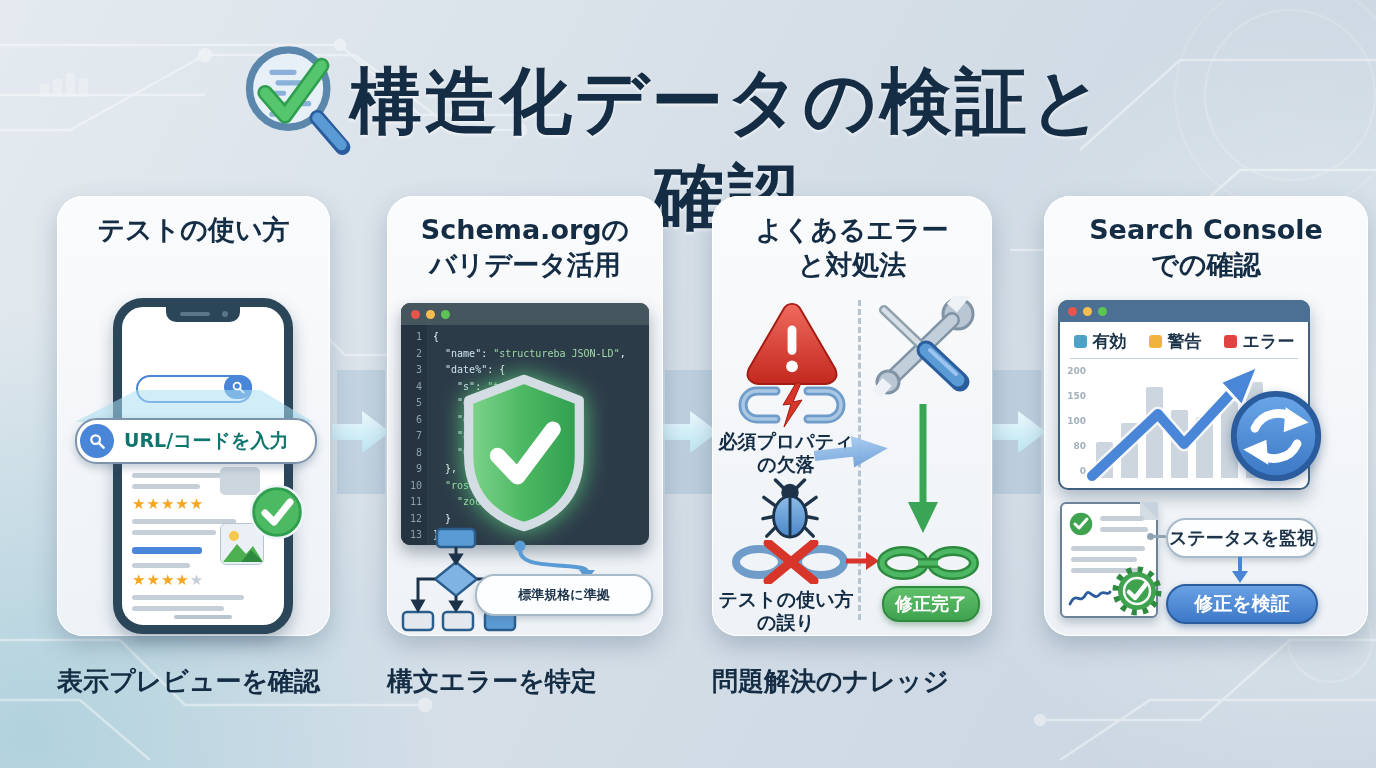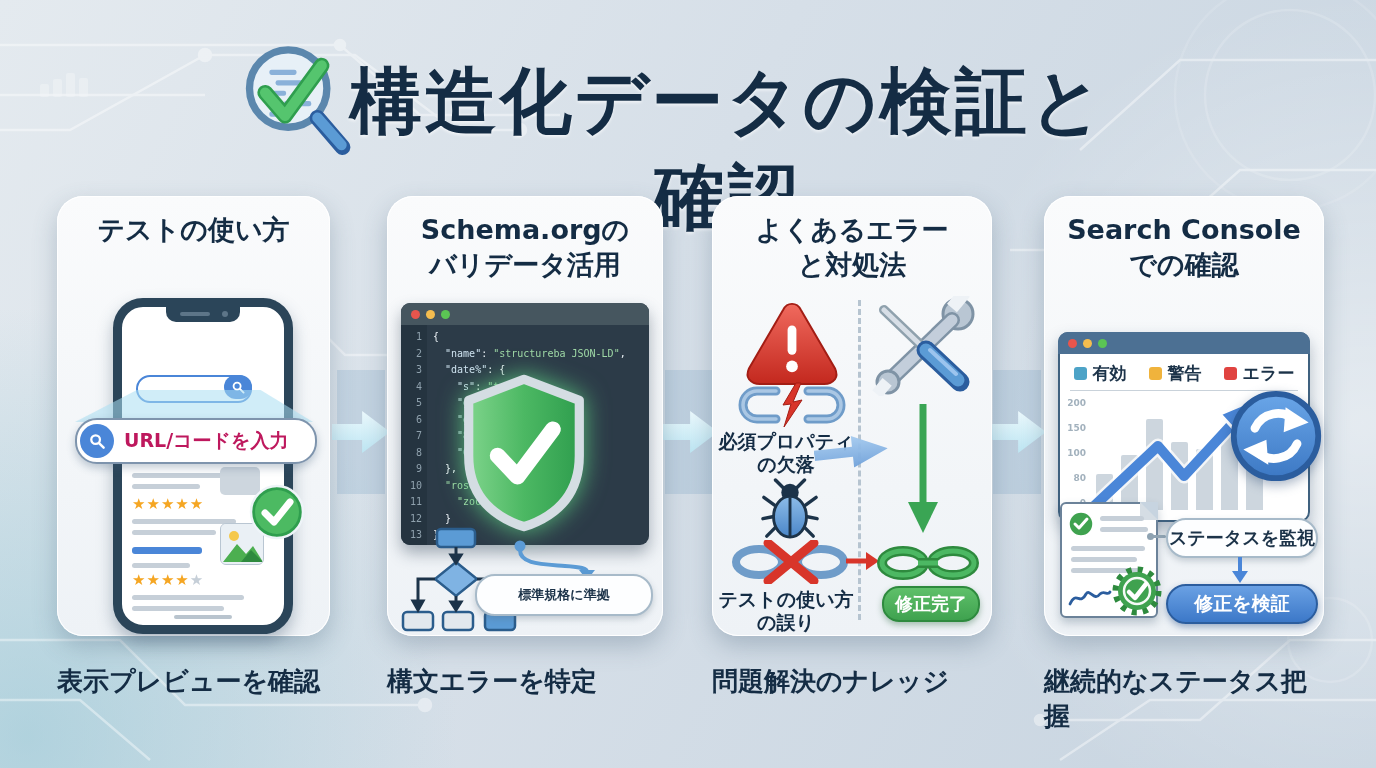--- a/index.html
+++ b/index.html
@@ -44,21 +44,21 @@
   .srchbar{position:absolute;left:14px;top:68px;width:112px;height:24px;background:#fff;
     border:2px solid #4a86d8;border-radius:14px;}
   .srchbtn{position:absolute;right:-2px;top:-2px;width:28px;height:24px;background:#4a86d8;border-radius:12px;
     display:flex;align-items:center;justify-content:center;}
   .callout{left:18px;top:194px;width:238px;height:32px;background:rgba(170,222,242,.55);
     clip-path:polygon(26% 0,78% 0,100% 100%,0 100%);}
   .urlpill{left:18px;top:222px;width:238px;height:42px;background:#ffffff;border:2px solid #7e94ad;
     border-radius:22px;box-shadow:0 4px 8px rgba(60,90,120,.3);display:flex;align-items:center;}
   .urlmag{width:34px;height:34px;border-radius:50%;background:#4a86d8;margin-left:3px;
     display:flex;align-items:center;justify-content:center;flex:0 0 auto;}
-  .urltext{font-size:19px;font-weight:700;color:#be185d;margin-left:10px;white-space:nowrap;}
+  .urltext{font-size:19px;font-weight:700;color:#0f766e;margin-left:10px;white-space:nowrap;}
   .gline{position:absolute;height:5px;border-radius:3px;background:#c6cfd8;}
   .bline{position:absolute;height:7px;border-radius:3px;background:#4a86d8;}
   .stars{position:absolute;font-size:15px;letter-spacing:1px;line-height:1;}
   .star{color:#c6cfd8;} .star.on{color:#f5a623;}
   .thumb-empty{position:absolute;left:158px;top:264px;width:40px;height:28px;border-radius:5px;background:#cdd6de;}
   .thumb-img{position:absolute;left:158px;top:321px;width:42px;height:40px;border-radius:6px;
     background:#dfe7ee;border:1px solid #b9c6d2;overflow:hidden;}
   .homebar{position:absolute;left:50%;transform:translateX(-50%);bottom:6px;width:58px;height:4px;border-radius:2px;background:#b9c4cе;background:#b9c4ce;}
 
   
@@ -81,21 +81,21 @@
   .vdash{left:146px;top:104px;height:320px;width:0;border-left:3px dashed #b6c4d0;}
   .errlabel{text-align:center;font-size:19px;line-height:1.2;font-weight:800;color:#142c44;}
   .greenpill{background:linear-gradient(180deg,#5fc06a,#3fa24f);border:2px solid #2e8a3e;border-radius:17px;
     color:#ffffff;font-size:18px;font-weight:800;display:flex;align-items:center;justify-content:center;
     box-shadow:0 3px 6px rgba(50,110,70,.4);text-align:right;}
   .chunkarrow{width:74px;height:36px;background:linear-gradient(180deg,#a8cdf0,#6d9fd9);
     clip-path:polygon(0 36%,52% 36%,52% 6%,100% 50%,52% 94%,52% 64%,0 64%);opacity:.95;}
 
   
   .browser{left:14px;top:104px;width:252px;height:190px;background:#ffffff;border-radius:10px;
-    box-shadow:0 8px 16px rgba(50,75,100,.35), inset 0 0 0 2px #3f617f;overflow:hidden;margin-top:32px;}
+    box-shadow:0 8px 16px rgba(50,75,100,.35), inset 0 0 0 2px #3f617f;overflow:hidden;}
   .brbar{position:absolute;left:0;top:0;right:0;height:22px;background:#4c7093;display:flex;align-items:center;gap:6px;padding-left:10px;}
   #legend{position:absolute;left:0;top:30px;right:0;display:flex;justify-content:center;gap:22px;}
   .lg-item{display:flex;align-items:center;gap:6px;}
   .sw{width:13px;height:13px;border-radius:3px;display:inline-block;}
   .lb{font-size:17px;font-weight:800;color:#1c3349;}
   .lgdiv{position:absolute;left:12px;right:12px;top:58px;height:1px;background:#c9d2da;}
   #yticks{position:absolute;left:6px;top:66px;height:110px;width:22px;display:flex;flex-direction:column;
     justify-content:space-between;text-align:right;font-size:9px;color:#a2b1bd;font-weight:700;}
   #bars{position:absolute;left:38px;bottom:12px;display:flex;align-items:flex-end;gap:8px;}
   .bar{width:17px;background:#cdd6de;border-radius:2px 2px 0 0;}
@@ -397,21 +397,21 @@
           <ellipse cx="77" cy="21" rx="21" ry="12"></ellipse>
         </g>
       <line x1="42" y1="21" x2="62" y2="21" stroke="#2e8a3e" stroke-width="10"></line>
       <line x1="42" y1="21" x2="62" y2="21" stroke="#4cb863" stroke-width="5"></line>
     </svg>
 
     <div class="abs greenpill" style="left:170px;top:390px;width:94px;height:32px;">修正完了</div>
   </div>
   <div class="abs cap" style="left:712px;width:280px;">問題解決のナレッジ</div>
 
-  <div class="abs card" style="left:1044px;width:280px;">
+  <div class="abs card" style="left:1044px;width:280px;padding-left:44px;">
     <div class="h2">
       <div>Search Console</div>
         <div>での確認</div>
     </div>
     <div class="abs browser">
       <div class="brbar">
         <div class="dot" style="background:#e8554d;"></div>
         <div class="dot" style="background:#f5bd4f;"></div>
         <div class="dot" style="background:#5bc454;"></div>
       </div>
@@ -490,15 +490,14 @@
 
     <div class="abs connector" style="left:108px;top:339px;width:14px;"></div>
     <div class="abs cdot" style="left:103px;top:337px;"></div>
     <div class="abs tagpill" style="left:122px;top:322px;width:148px;height:36px;font-size:18px;">ステータスを監視</div>
     <svg class="abs" style="left:186px;top:360px;" width="20" height="28" viewBox="0 0 20 28">
       <line x1="10" y1="1" x2="10" y2="17" stroke="#4a86d8" stroke-width="4"></line>
       <polygon points="2,15 18,15 10,27" fill="#4a86d8"></polygon>
     </svg>
     <div class="abs bluebtn" style="left:122px;top:388px;width:148px;height:36px;">修正を検証</div>
   </div>
-  <div class="abs cap" style="left:1044px;width:280px;">継続的なステータス把握</div>
 
 </div>
 
 </body></html>

